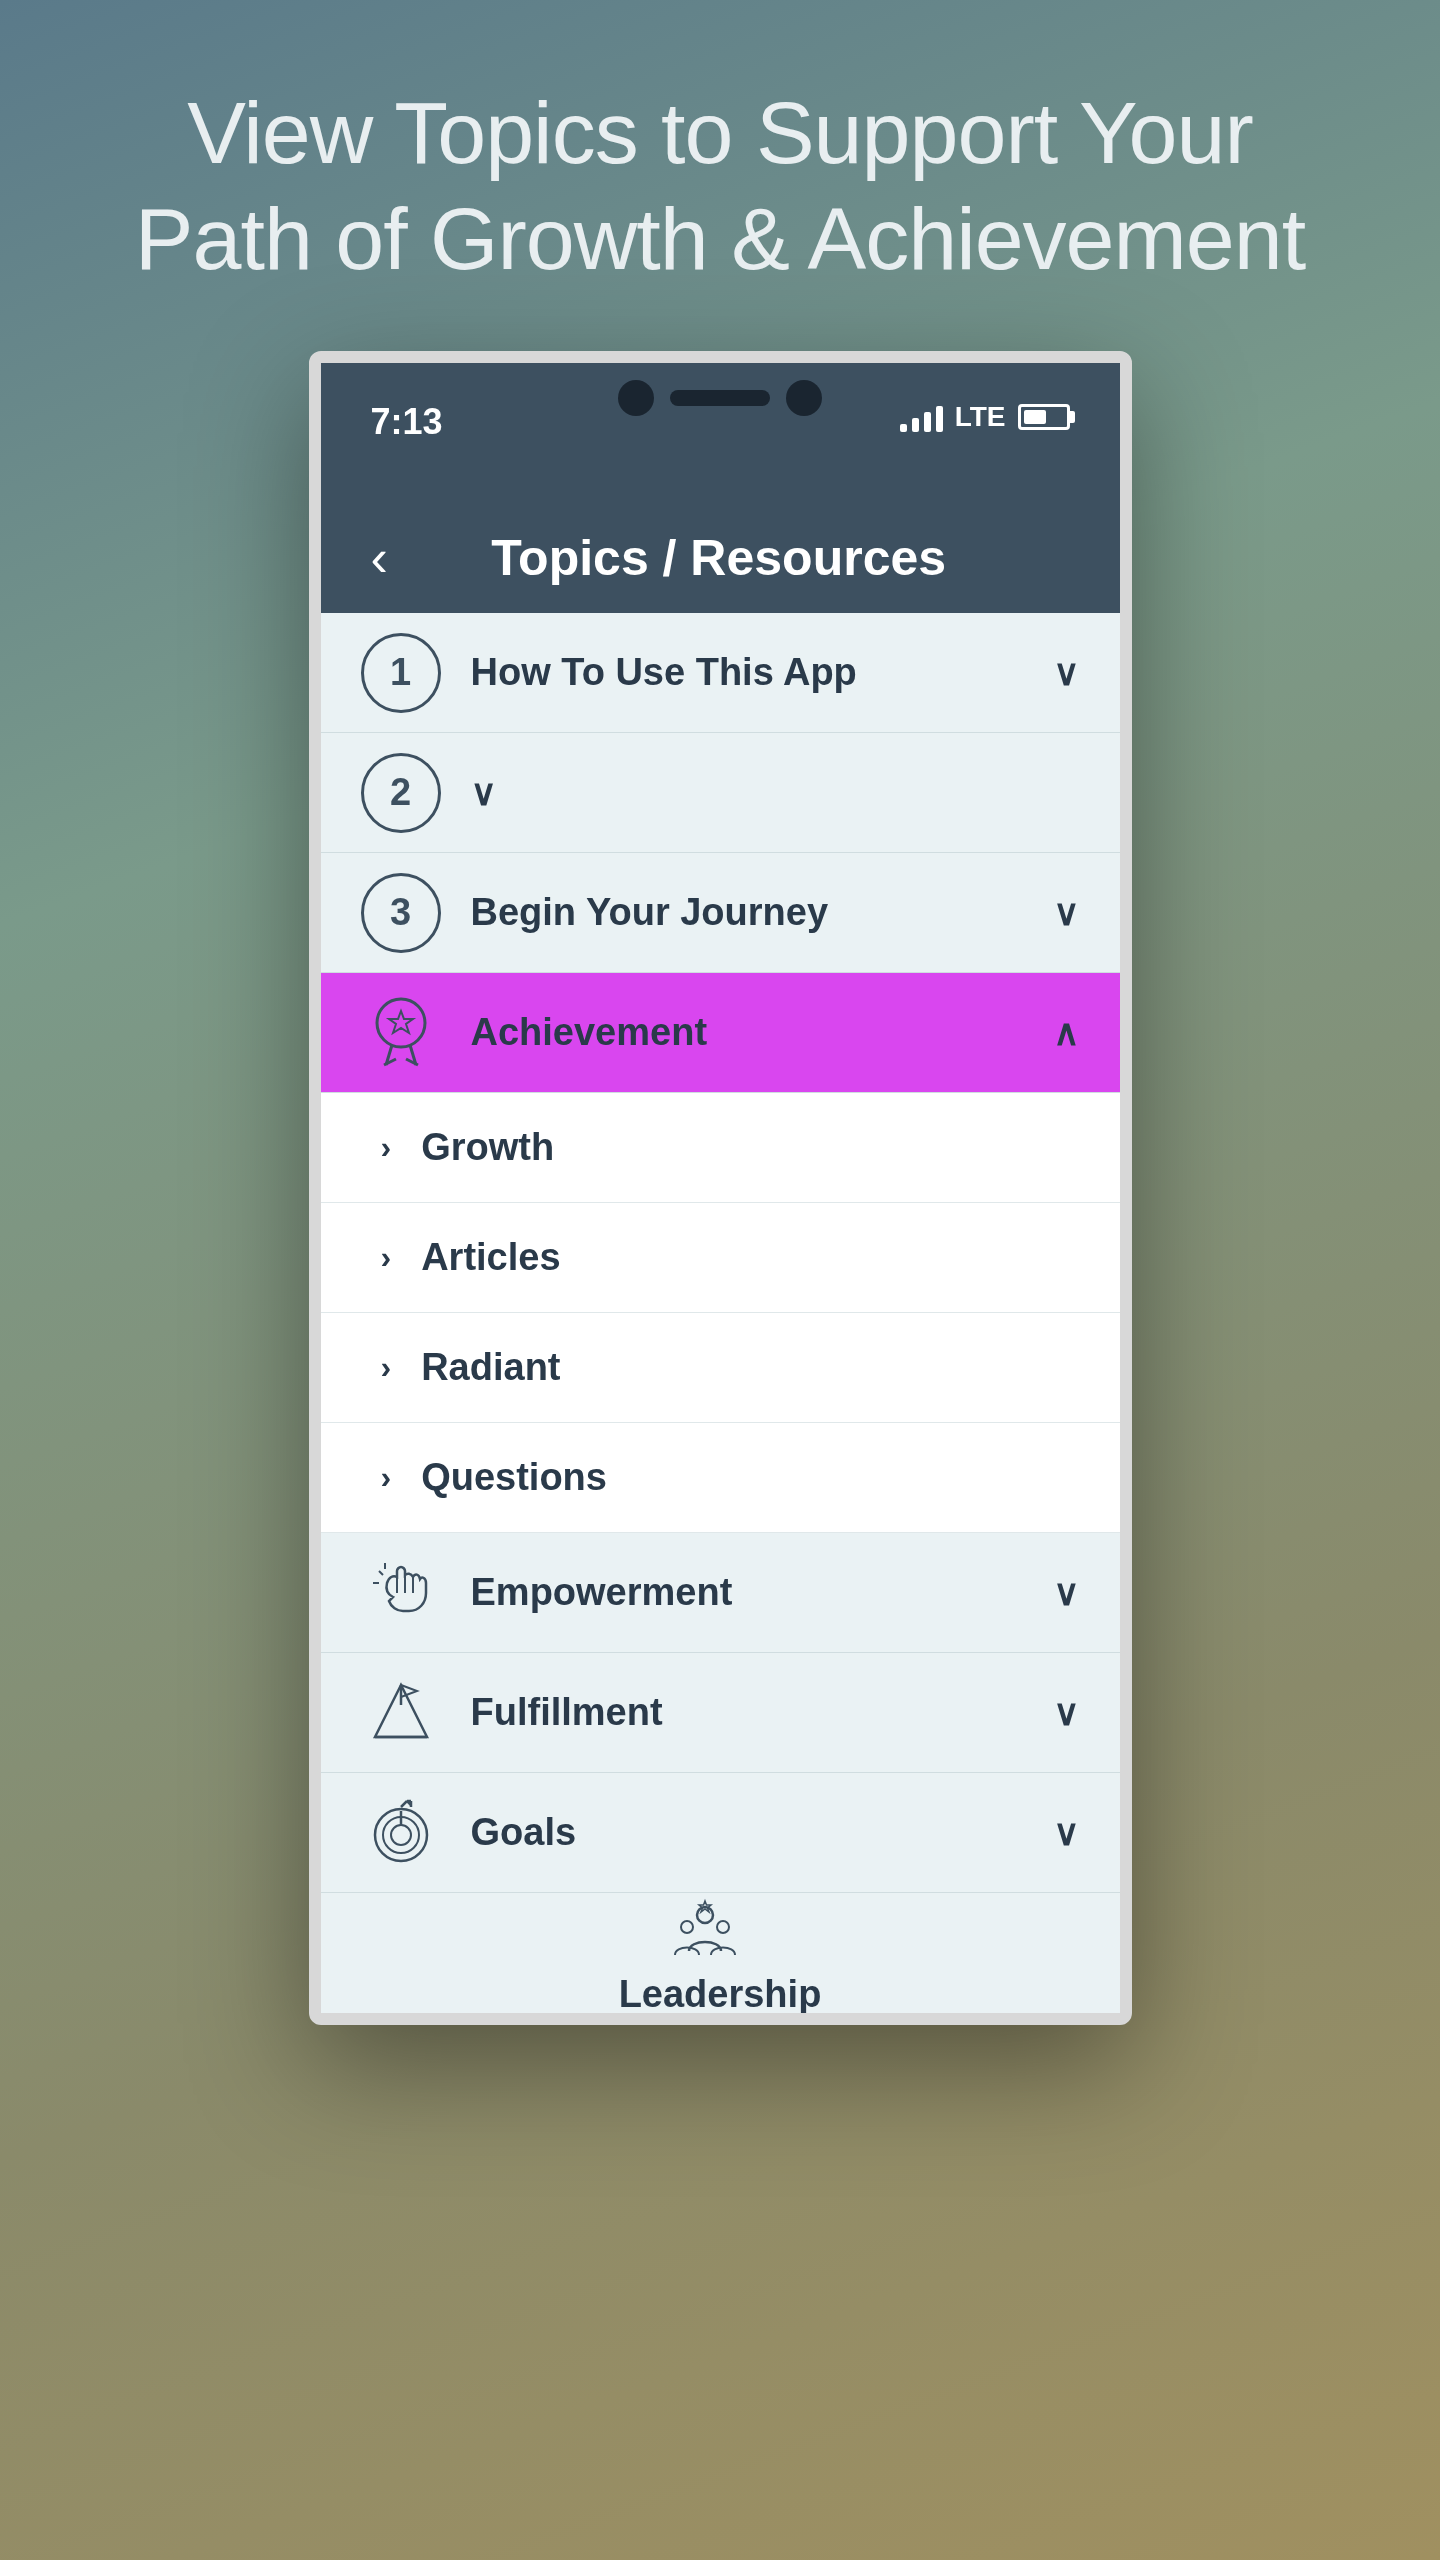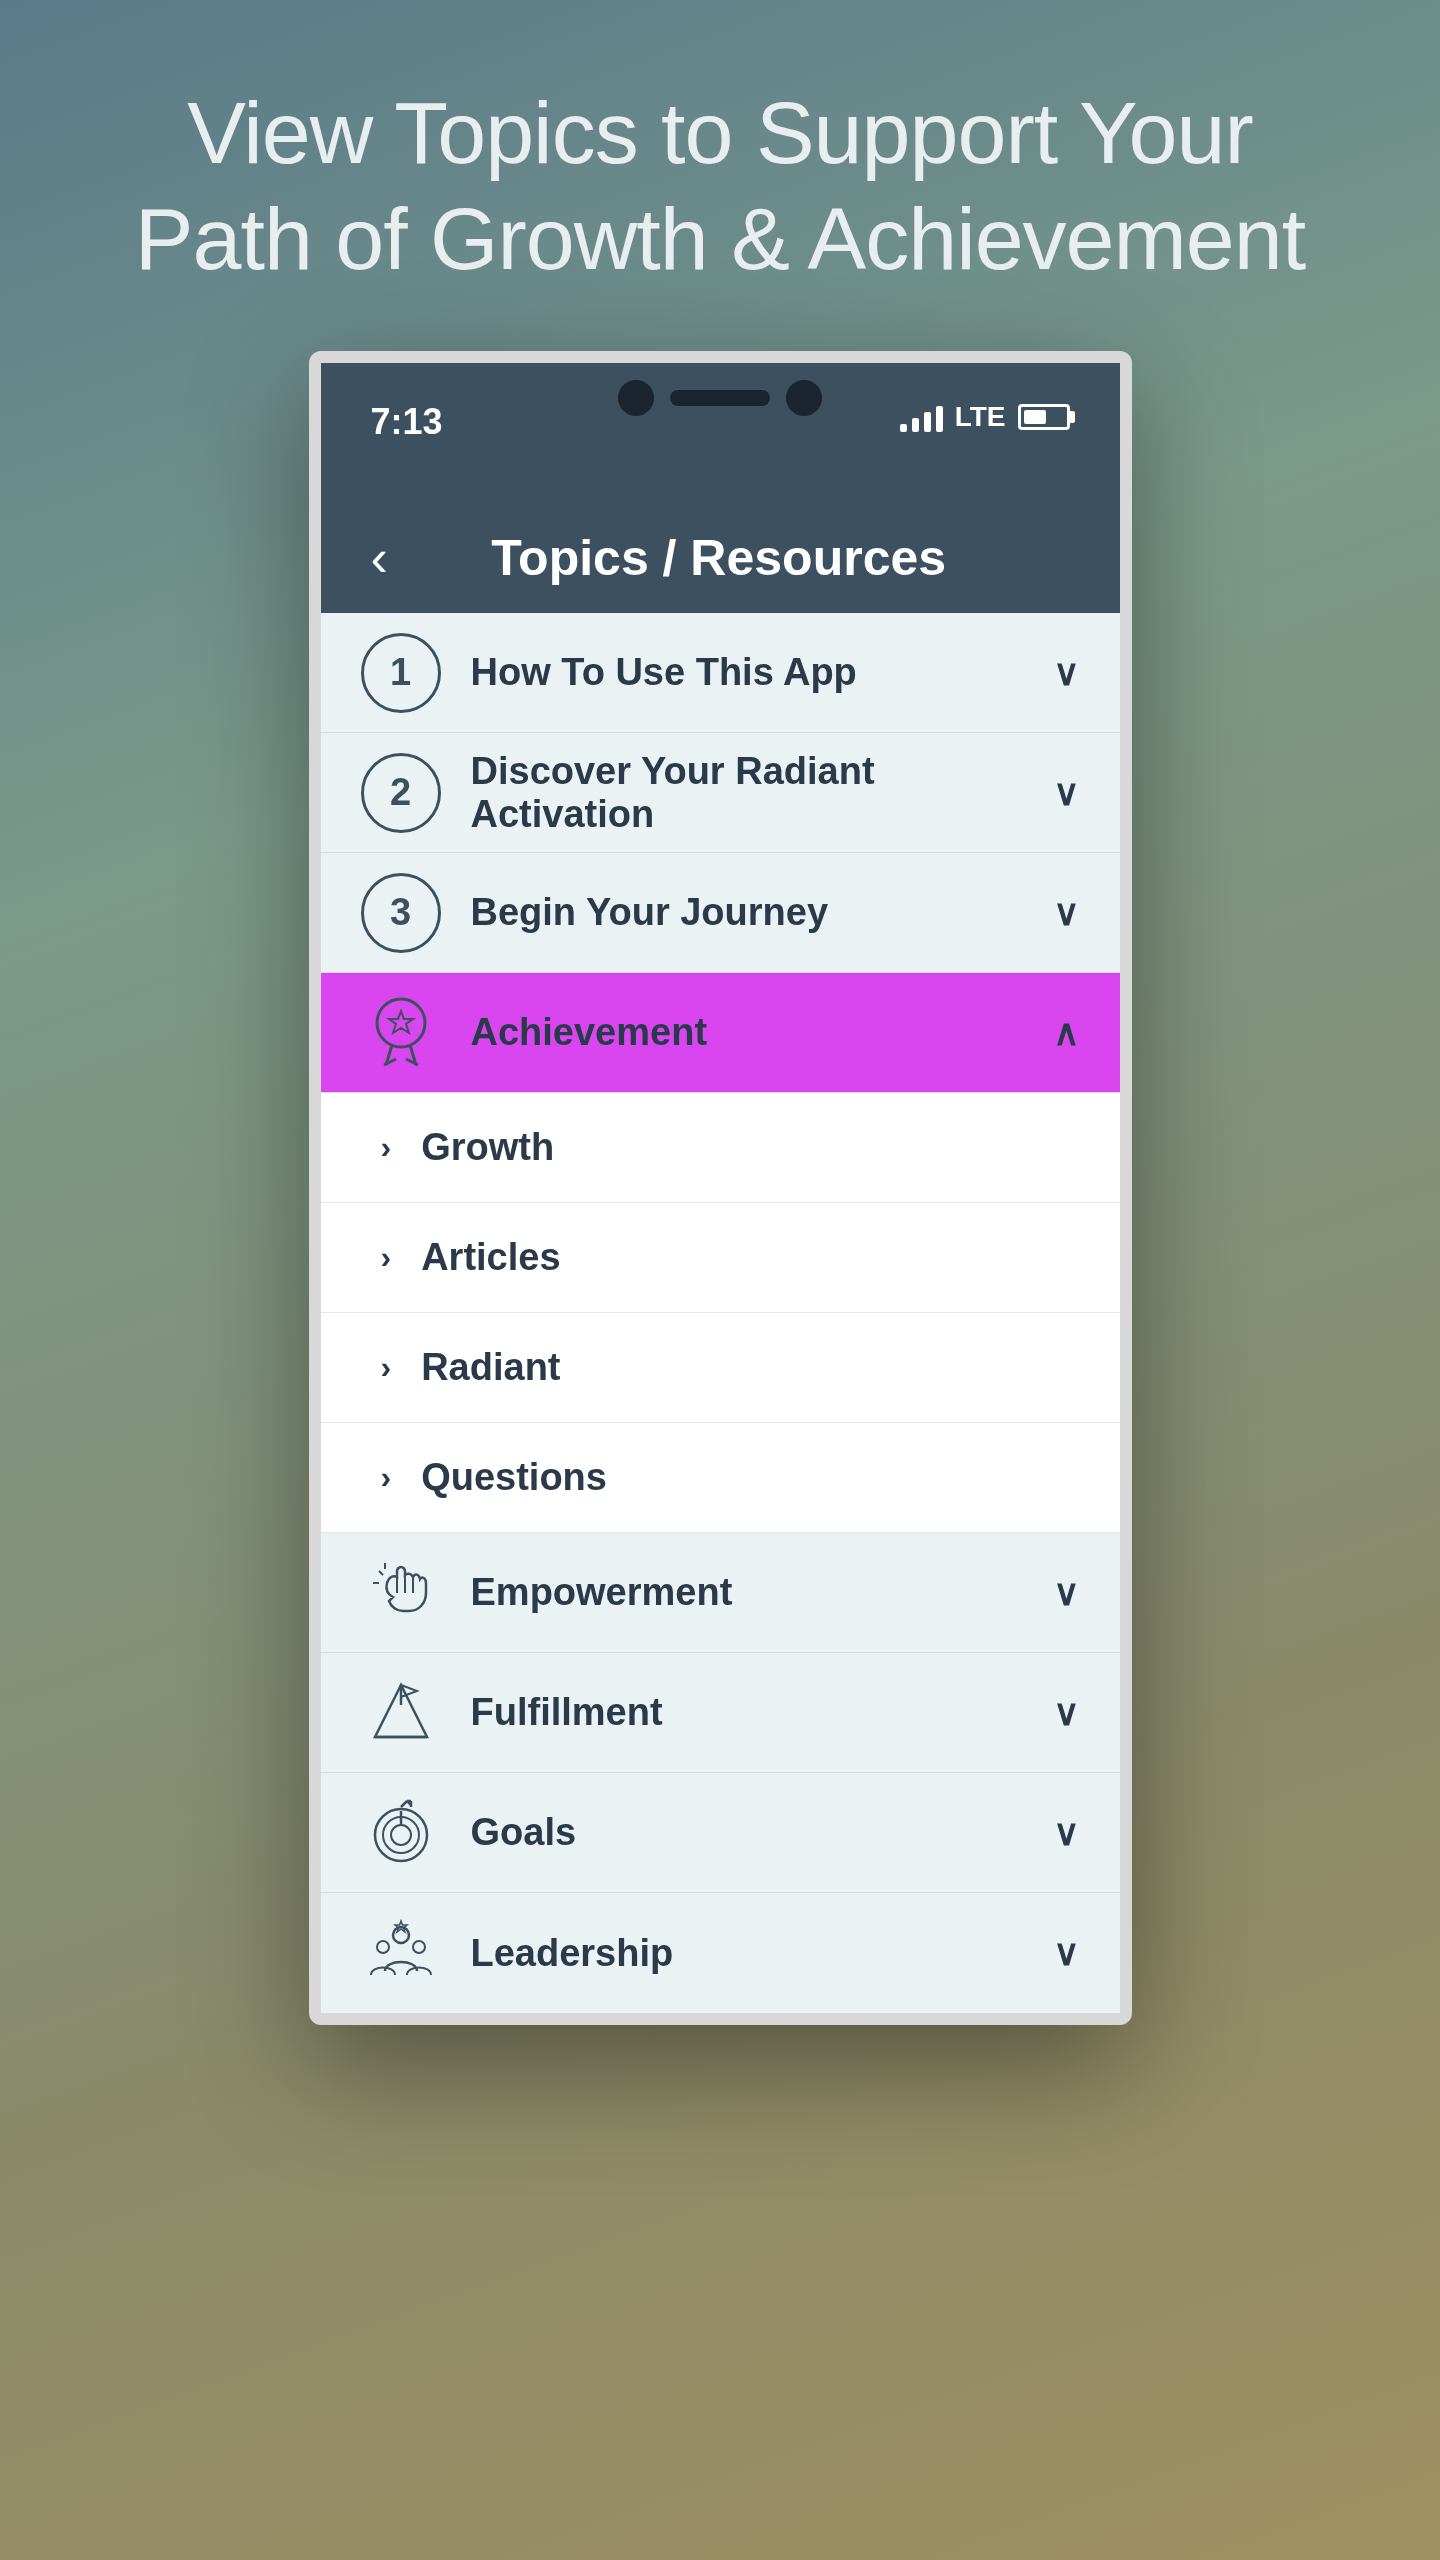--- a/index.html
+++ b/index.html
@@ -295,21 +295,20 @@
   <div class="topics-list">
 
     <div class="topic-item">
       <div class="topic-icon-circle">1</div>
       <span class="topic-label">How To Use This App</span>
       <span class="topic-chevron">∨</span>
     </div>
 
     <div class="topic-item">
       <div class="topic-icon-circle">2</div>
-      <span class="topic-label">Discover Your Radiant Activation</span>
       <span class="topic-chevron">∨</span>
     </div>
 
     <div class="topic-item">
       <div class="topic-icon-circle">3</div>
       <span class="topic-label">Begin Your Journey</span>
       <span class="topic-chevron">∨</span>
     </div>
 
     <div class="topic-item expanded">
@@ -390,21 +389,21 @@
           <line x1="36" y1="10" x2="42" y2="4" stroke="#3d5060" stroke-width="2.5"></line>
           <line x1="42" y1="4" x2="46" y2="8" stroke="#3d5060" stroke-width="2.5"></line>
           <line x1="46" y1="4" x2="42" y2="4" stroke="#3d5060" stroke-width="2.5"></line>
           <line x1="46" y1="4" x2="46" y2="10" stroke="#3d5060" stroke-width="2.5"></line>
         </svg>
       </div>
       <span class="topic-label">Goals</span>
       <span class="topic-chevron">∨</span>
     </div>
 
-    <div class="topic-item" style="border-bottom: none;">
+    <div class="topic-item" style="border-bottom: none; flex-direction: column;">
       <div class="topic-icon-svg">
 
         <svg width="72" height="72" viewBox="0 0 72 72" fill="none" xmlns="http://www.w3.org/2000/svg">
           <circle cx="36" cy="18" r="8" stroke="#3d5060" stroke-width="2.5" fill="none"></circle>
           <path d="M20 54 C20 42 52 42 52 54" stroke="#3d5060" stroke-width="2.5" fill="none"></path>
           <circle cx="18" cy="30" r="6" stroke="#3d5060" stroke-width="2" fill="none"></circle>
           <path d="M6 58 C6 48 30 48 30 58" stroke="#3d5060" stroke-width="2" fill="none"></path>
           <circle cx="54" cy="30" r="6" stroke="#3d5060" stroke-width="2" fill="none"></circle>
           <path d="M42 58 C42 48 66 48 66 58" stroke="#3d5060" stroke-width="2" fill="none"></path>
 

